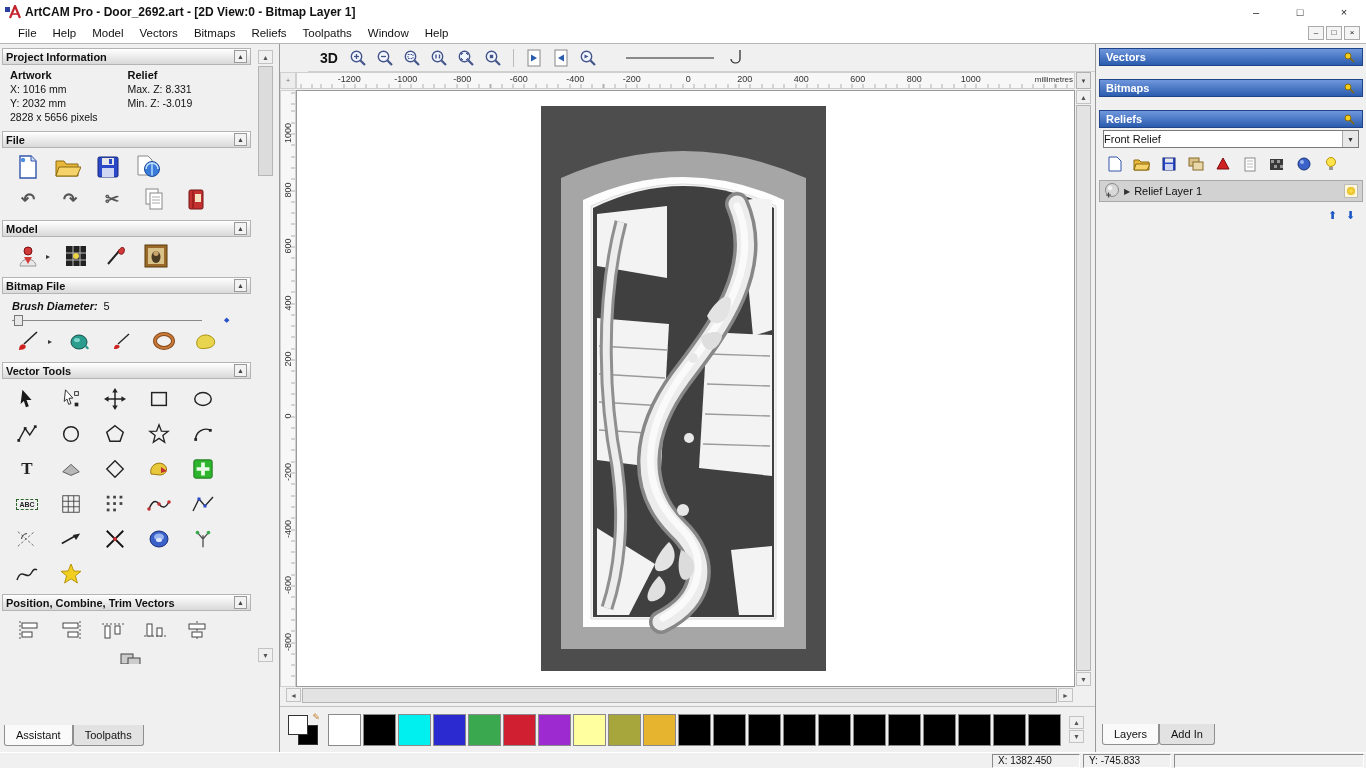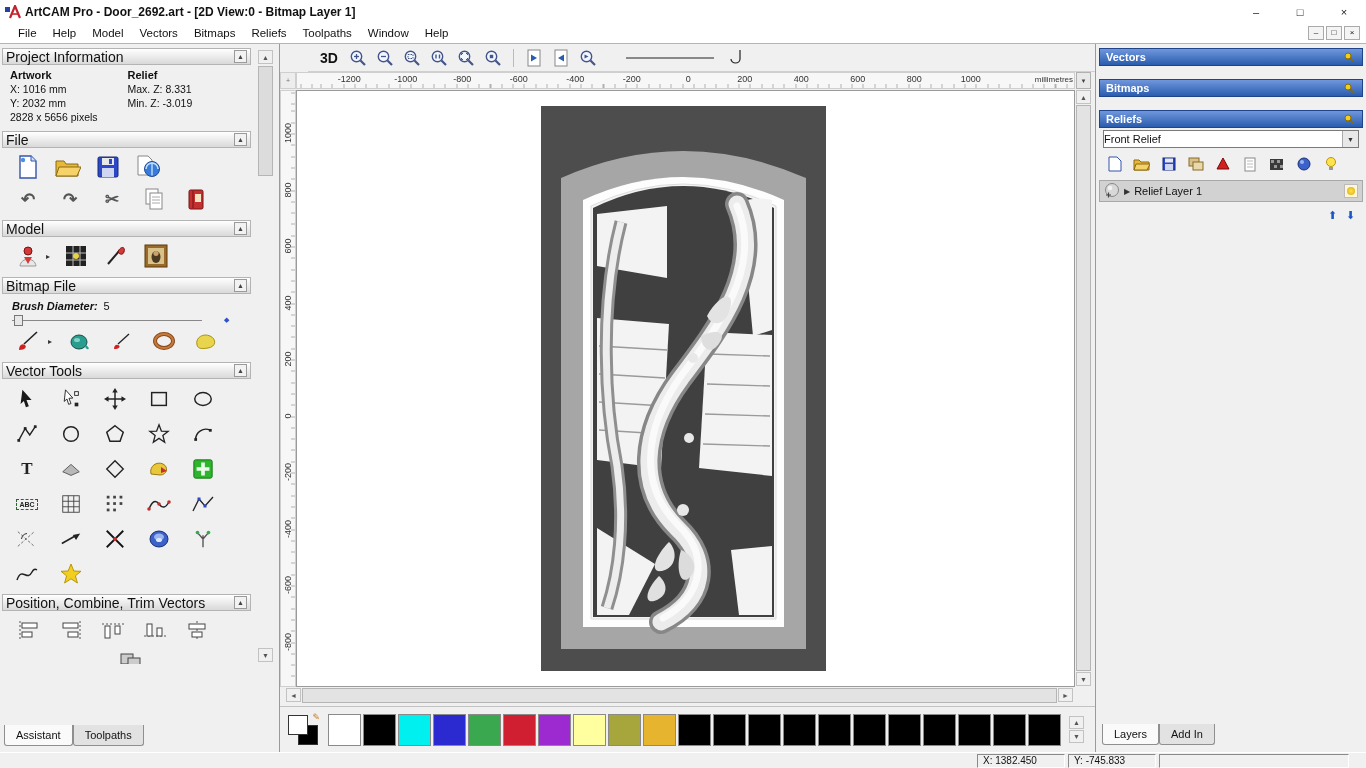--- a/index.html
+++ b/index.html
@@ -19,21 +19,21 @@
 .docbtns { margin-left:auto; display:flex; gap:2px; padding-right:6px; }
 .docbtn { width:16px; height:14px; border:1px solid #aaa; background:#f4f4f4; font-size:8px; display:flex; align-items:center; justify-content:center; }
 
 
 .appbody { position:absolute; top:44px; left:0; right:0; bottom:16px; display:flex; }
 
 
 .lp { width:280px; position:relative; background:var(--panel_bg,#f0f0f0); border-right:1px solid #9a9a9a; overflow:hidden; }
 .lp-content { position:absolute; top:0; left:0; right:26px; bottom:86px; overflow:hidden; }
 .lp-sec-h { height:17px; margin:4px 2px 0 2px; background:linear-gradient(#ffffff,#d9d9d9); border:1px solid #b4b4b4; display:flex; align-items:center; justify-content:space-between; padding:0 3px; }
-.lp-sec-t { font-weight:normal; font-size:14px; }
+.lp-sec-t { font-weight:bold; font-size:11px; }
 .collapse-btn { width:13px; height:13px; border:1px solid #9a9a9a; background:#f2f2f2; font-size:7px; color:#444; display:flex; align-items:center; justify-content:center; }
 .pi-body { display:flex; padding:4px 8px 2px 10px; }
 .pi-col { width:118px; }
 .pi-h { font-weight:bold; margin-bottom:2px; }
 .pi-line { margin-bottom:2px; font-size:10.5px; }
 .icon-row { display:flex; align-items:center; gap:12px; padding:6px 6px 4px 14px; }
 .icon-row.tight { gap:14px; padding-top:2px; }
 .bigicon { width:28px; height:26px; display:flex; align-items:center; justify-content:center; }
 .glyph-icon { font-size:17px; color:#555; font-weight:bold; }
 .flyout { font-size:8px; color:#333; margin-left:-8px; }
@@ -107,21 +107,21 @@
 .layer-row { margin:8px 3px 0 3px; height:22px; background:var(--selection_bg,#d2d2d2); border:1px solid #a8a8a8; display:flex; align-items:center; gap:4px; padding:0 4px; }
 .layer-row .expander { font-size:8px; color:#333; }
 .layer-name { font-size:11px; }
 .bulb { margin-left:auto; width:14px; height:14px; border:1px solid #bbb; background:#fdf6d8; display:flex; align-items:center; justify-content:center; }
 .bulb i { width:8px; height:8px; background:radial-gradient(#ffe34d,#d8a912); border-radius:50%; }
 .layer-arrows { display:flex; justify-content:flex-end; gap:3px; padding:6px 8px 0 0; }
 .arrbtn { width:15px; height:15px; display:flex; align-items:center; justify-content:center; color:#1a56c4; font-size:11px; }
 .rp-tabs { position:absolute; left:6px; bottom:7px; display:flex;margin-top:34px; }
 
 
-.statusbar { position:absolute; left:0; right:0; bottom:0; height:16px; background:var(--panel_bg,#f0f0f0); border-top:1px solid #fff; display:flex; justify-content:flex-end; align-items:center; gap:3px; padding-right:17px; }
+.statusbar { position:absolute; left:0; right:0; bottom:0; height:16px; background:var(--panel_bg,#f0f0f0); border-top:1px solid #fff; display:flex; justify-content:flex-end; align-items:center; gap:3px; padding-right:2px; }
 .scell { height:14px; border:1px solid; border-color:#8a8a8a #fff #fff #8a8a8a; background:#f0f0f0; font-size:10px; display:flex; align-items:center; padding:0 5px; }
 .scell.x { width:88px; } .scell.y { width:88px; } .scell.empty { width:190px; }
 </style>
 </head>
 <body>
 
 <div class="titlebar">
   <svg class="applogo" viewBox="0 0 16 14">
     <rect x="0" y="2" width="5" height="5" fill="#2a3f9e"></rect>
     <path d="M5,13 L10,1 L15,13" fill="none" stroke="#c3232d" stroke-width="2.2"></path>

